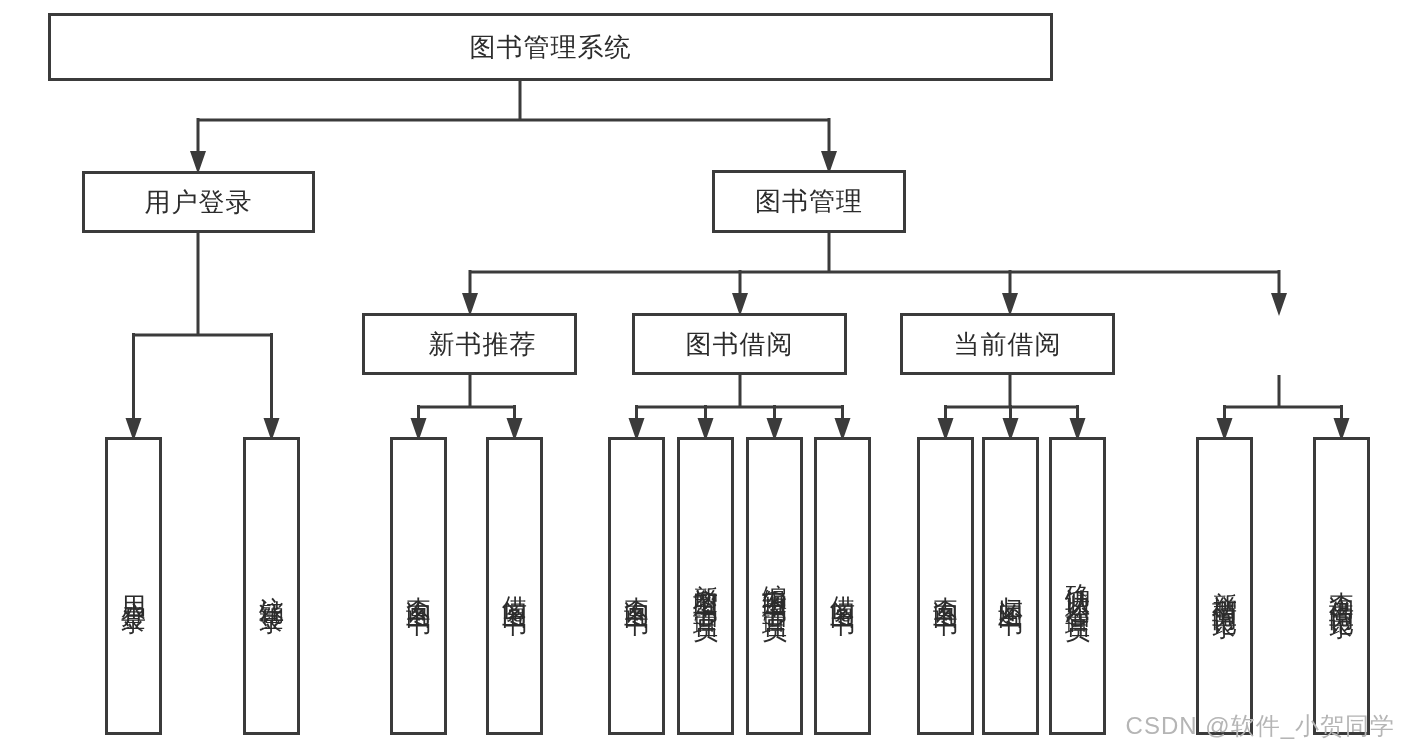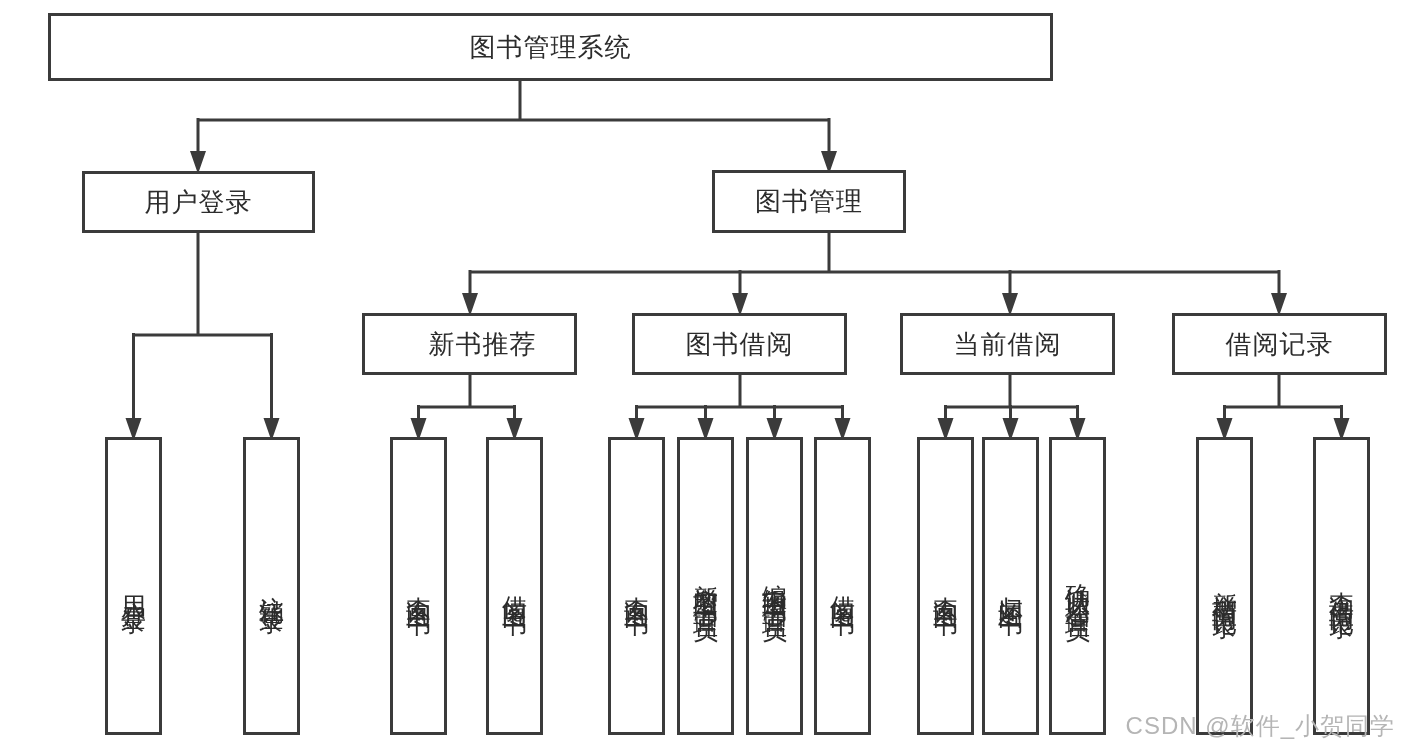--- a/index.html
+++ b/index.html
@@ -127,21 +127,20 @@
   </svg>
 
   <div class="box root">图书管理系统</div>
 
   <div class="box lvl2a">用户登录</div>
   <div class="box lvl2b">图书管理</div>
 
   <div class="box lvl3 l3a">新书推荐</div>
   <div class="box lvl3 l3b">图书借阅</div>
   <div class="box lvl3 l3c">当前借阅</div>
-  <div class="box lvl3 l3d">借阅记录</div>
 
   <div class="vbox v1">
     <span>用户登录</span>
   </div>
   <div class="vbox v2">
     <span>注销登录</span>
   </div>
   <div class="vbox v3">
     <span>查询图书</span>
   </div>

